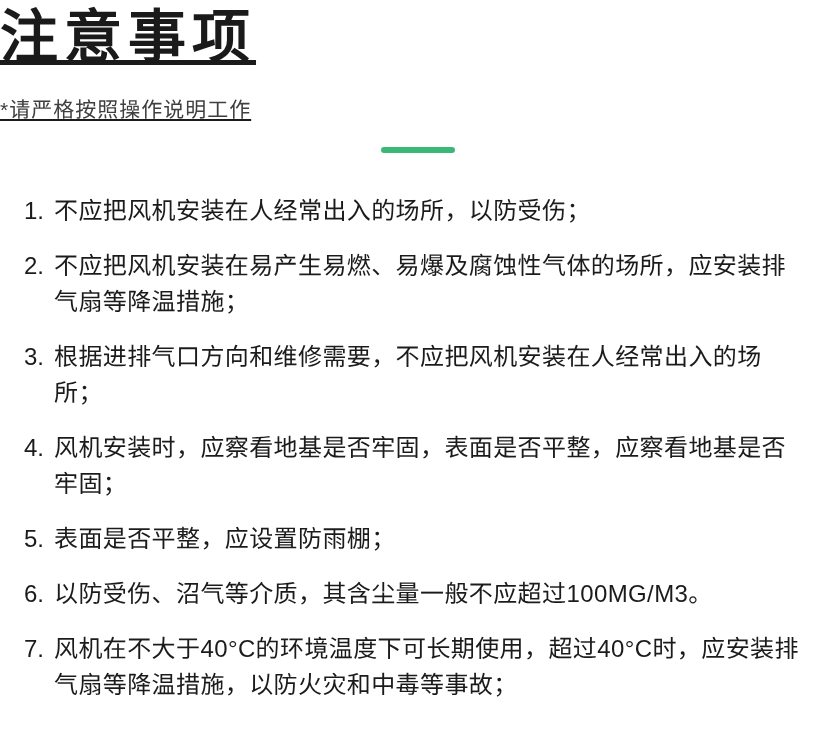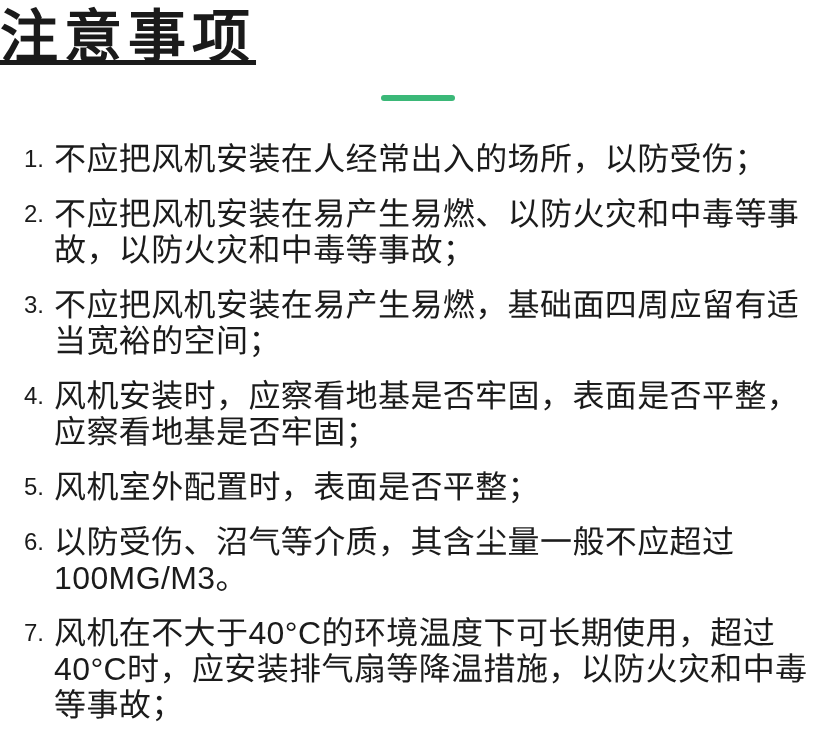--- a/index.html
+++ b/index.html
@@ -66,58 +66,59 @@
     width: 40px;
     text-align: right;
     font-size: 24px;
     line-height: 36px;
     color: #1b1b1b;
     padding-right: 10px;
     box-sizing: border-box;
   }
   .text {
     flex: 1 1 auto;
-    font-size: 32px;
+    font-size: 24px;
     line-height: 36px;
     color: #1b1b1b;
     letter-spacing: 0.4px;
   }
 </style>
 </head>
 <body>
 
 <div class="page">
 
   <div class="header">
     <h1 class="title">注意事项</h1>
+    <div class="subtitle">*请严格按照操作说明工作</div>
     <div class="rule-wrap">
       <div class="rule" style="background: rgb(59, 184, 120);"></div>
     </div>
   </div>
 
   <ul class="list">
     <li class="item">
       <span class="num">1.</span>
       <span class="text">不应把风机安装在人经常出入的场所，以防受伤；</span>
     </li>
     <li class="item">
       <span class="num">2.</span>
-      <span class="text">不应把风机安装在易产生易燃、以防火灾和中毒等事故，以防火灾和中毒等事故；</span>
+      <span class="text">不应把风机安装在易产生易燃、易爆及腐蚀性气体的场所，应安装排气扇等降温措施；</span>
     </li>
     <li class="item">
       <span class="num">3.</span>
-      <span class="text">不应把风机安装在易产生易燃，基础面四周应留有适当宽裕的空间；</span>
+      <span class="text">根据进排气口方向和维修需要，不应把风机安装在人经常出入的场所；</span>
     </li>
     <li class="item">
       <span class="num">4.</span>
       <span class="text">风机安装时，应察看地基是否牢固，表面是否平整，应察看地基是否牢固；</span>
     </li>
     <li class="item">
       <span class="num">5.</span>
-      <span class="text">风机室外配置时，表面是否平整；</span>
+      <span class="text">表面是否平整，应设置防雨棚；</span>
     </li>
     <li class="item">
       <span class="num">6.</span>
       <span class="text">以防受伤、沼气等介质，其含尘量一般不应超过100MG/M3。</span>
     </li>
     <li class="item">
       <span class="num">7.</span>
       <span class="text">风机在不大于40°C的环境温度下可长期使用，超过40°C时，应安装排气扇等降温措施，以防火灾和中毒等事故；</span>
     </li>
   </ul>

